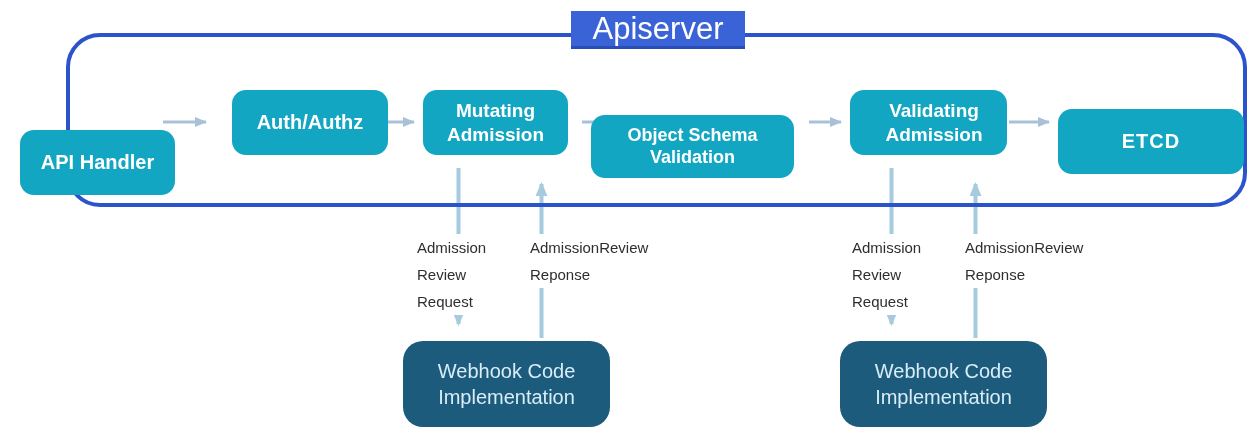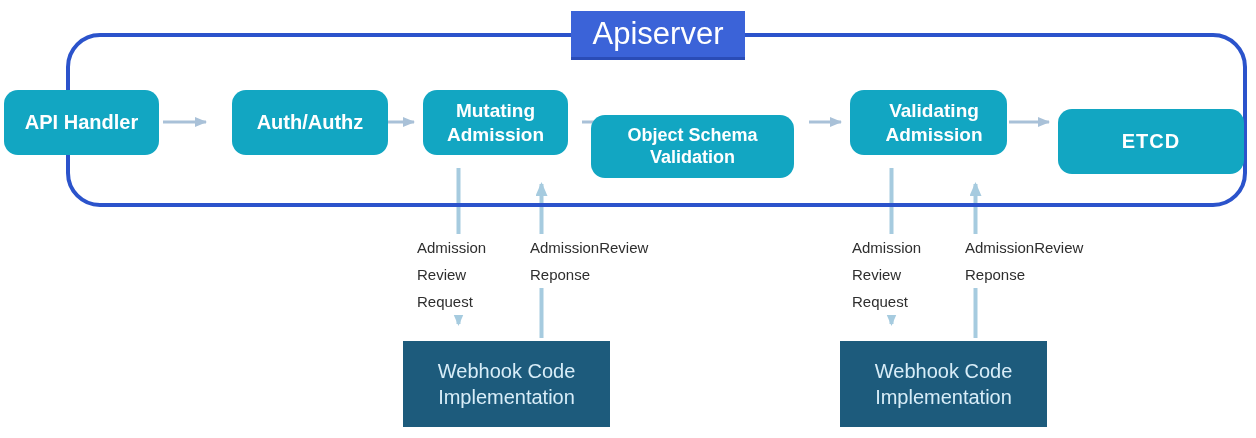--- a/index.html
+++ b/index.html
@@ -12,43 +12,43 @@
   }
   
   #arrow-layer{position:absolute;left:0;top:0;width:1256px;height:438px;z-index:1;}
   
   #apiserver-boundary{
     position:absolute;left:66px;top:33px;width:1173px;height:166px;
     border:4px solid #2b53cb;border-radius:34px;z-index:2;background:transparent;
   }
   
   #apiserver-title{
-    position:absolute;left:571px;top:11px;width:174px;height:49px;
+    position:absolute;left:571px;top:11px;width:174px;height:38px;
     background:#3b63d8;color:#ffffff;font-size:31px;font-weight:normal;
     display:flex;align-items:center;justify-content:center;z-index:4;
     border-bottom:3px solid #2a4cb6;box-sizing:border-box;
   }
   
   .node{
     position:absolute;top:90px;height:65px;
     background:#12a6c2;color:#ffffff;font-weight:bold;
     border-radius:14px;display:flex;align-items:center;justify-content:center;
     text-align:center;line-height:1.22;z-index:3;box-sizing:border-box;padding:4px 10px;
   }
-  #node-api-handler{left:4px;width:155px;font-size:20px;}
+  #node-api-handler{left:20px;width:155px;font-size:20px;margin-top:40px;}
   #node-auth-authz{left:216px;width:156px;font-size:20px;margin-left:16px;}
   #node-mutating-admission{left:423px;width:145px;font-size:19px;}
   #node-object-schema-validation{left:591px;top:91px;width:203px;height:63px;font-size:18px;margin-top:24px;}
   #node-validating-admission{left:850px;width:157px;font-size:19px;padding-left:21px;}
   #node-etcd{left:1058px;width:186px;font-size:20px;letter-spacing:1px;margin-top:19px;}
   
   .webhook{
     position:absolute;top:341px;width:207px;height:86px;
     background:#1d5b7c;color:#d8edf8;font-size:20px;
-    border-radius:0;display:flex;align-items:center;justify-content:center;
+    border-radius:20px;display:flex;align-items:center;justify-content:center;
     text-align:center;line-height:1.3;z-index:3;box-sizing:border-box;padding:12px 14px;
   }
   #webhook-left{left:403px;}
   #webhook-right{left:840px;}
   
   .flow-label{
     position:absolute;top:234px;
     font-size:15px;line-height:27px;color:#2e2e2e;
     white-space:pre-line;z-index:3;background:#ffffff;padding:0 2px;
   }

